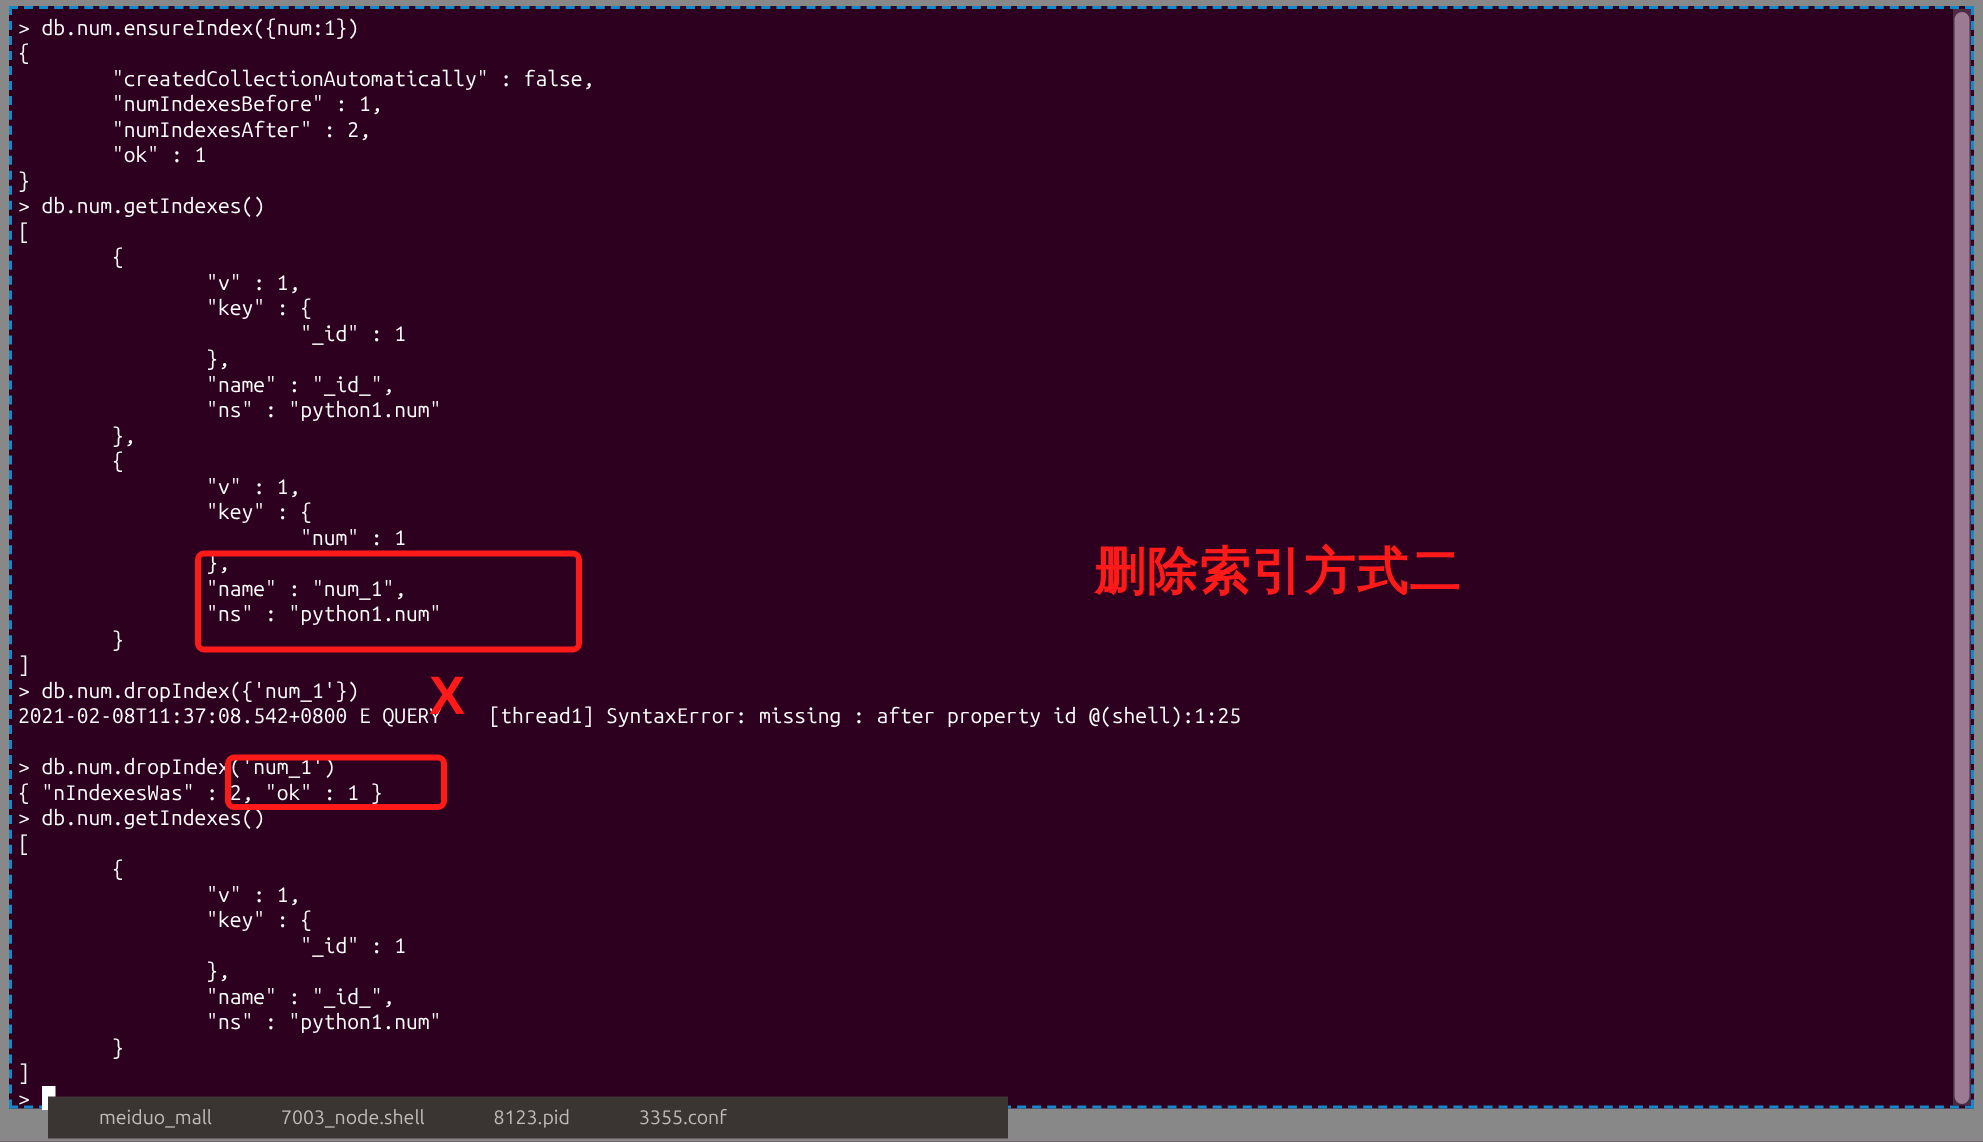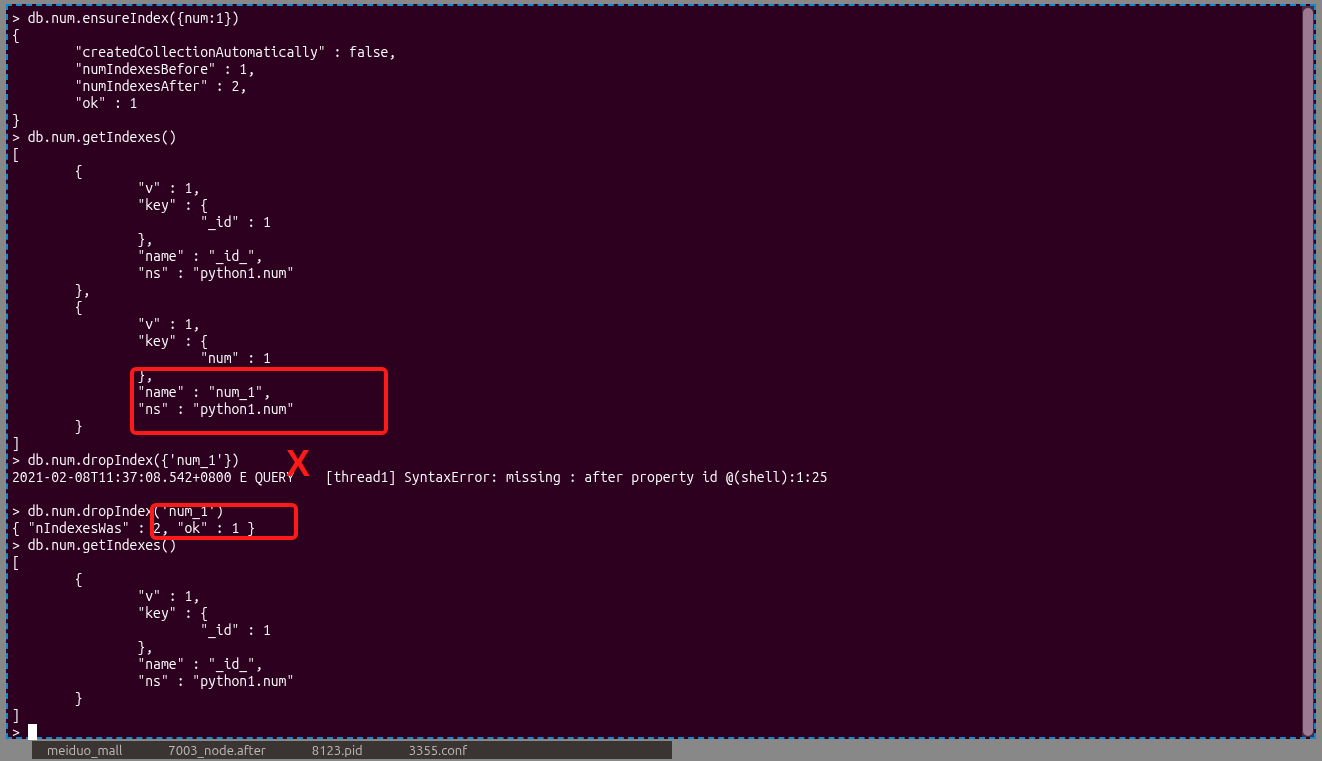--- a/index.html
+++ b/index.html
@@ -64,29 +64,29 @@
     font-size: 34px;
     font-weight: 700;
     line-height: 34px;
     letter-spacing: 1px;
   }
   .taskbar-frag {
     position: absolute;
     left: 32px;
     bottom: 2px;
     width: 640px;
-    height: 18px;
+    height: 28px;
     background: #3a3532;
     color: #d7d3d1;
     font-family: Ubuntu, Arial, sans-serif;
     font-size: 13px;
     display: flex;
     align-items: center;
     gap: 46px;
-    padding-left: 15px;
+    padding-left: 34px;
     box-sizing: border-box;
     overflow: hidden;
   }
   .taskbar-frag span {
     opacity: 0.85;
   }
   .scrollbar {
     position: absolute;
     right: 0;
     top: 0;
@@ -154,20 +154,21 @@
         }
 ]
 &gt; <span class="cursor"></span></div>
 
   <div class="annot red-box" style="left:122px; top:361px; width:258px; height:68px;"></div>
 
   <div class="annot red-x" style="left:278px; top:440px;">X</div>
 
   <div class="annot red-box" style="left:142px; top:497px; width:148px; height:37px;"></div>
 
+  <div class="annot big-label" style="left:722px; top:358px;">删除索引方式二</div>
 </div>
 
 <div class="taskbar-frag">
   <span>meiduo_mall</span>
-  <span>7003_node.after</span>
+  <span>7003_node.shell</span>
   <span>8123.pid</span>
   <span>3355.conf</span>
 </div>
 
 </body></html>

